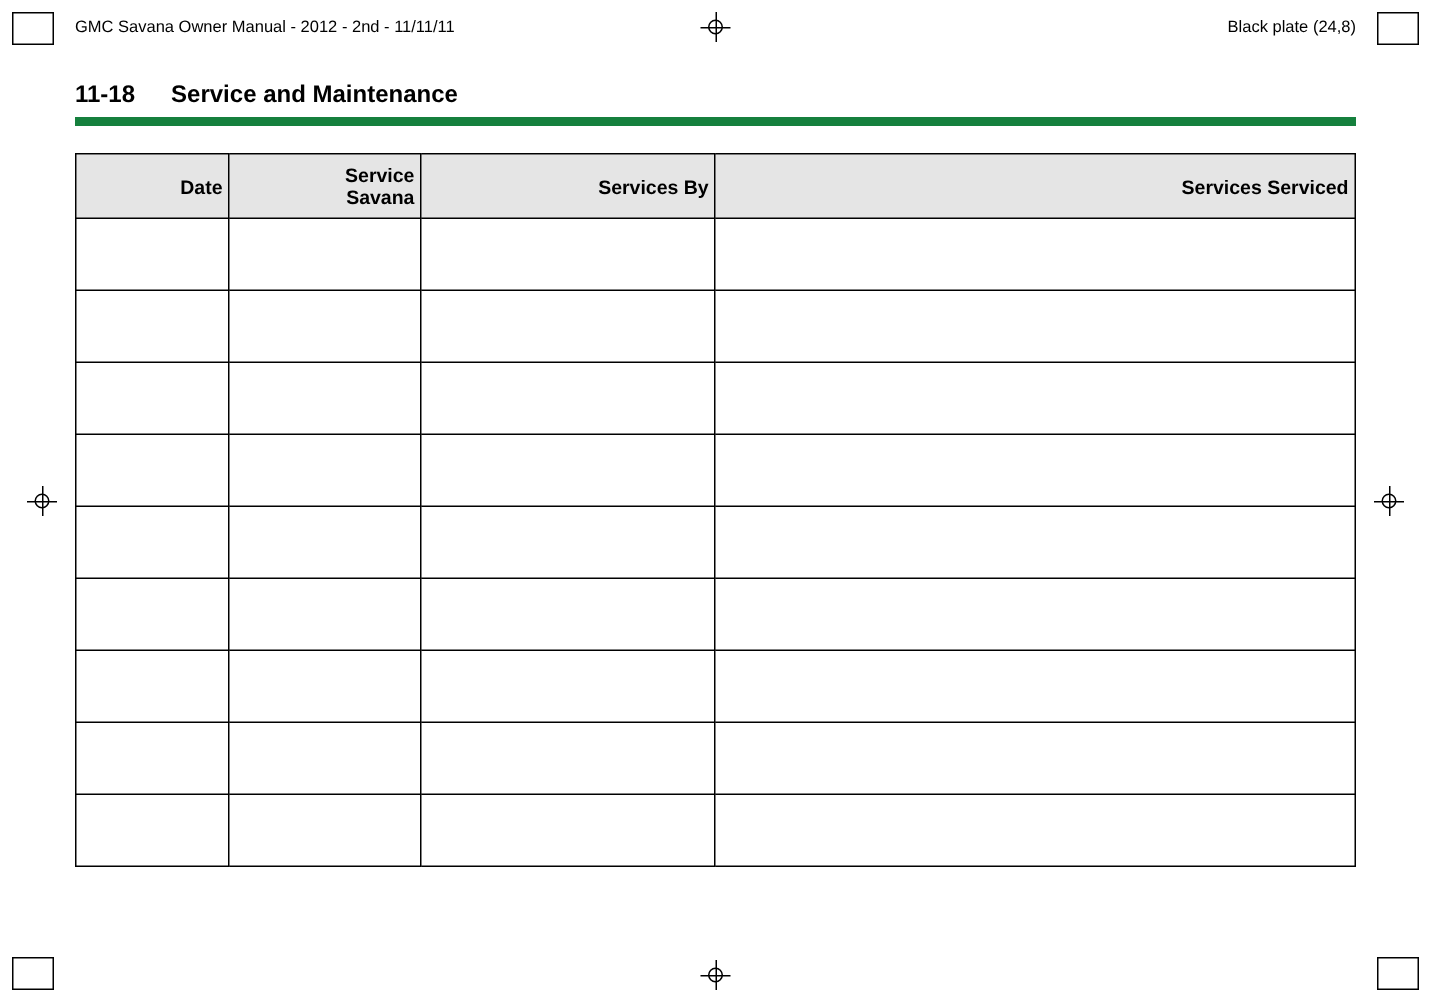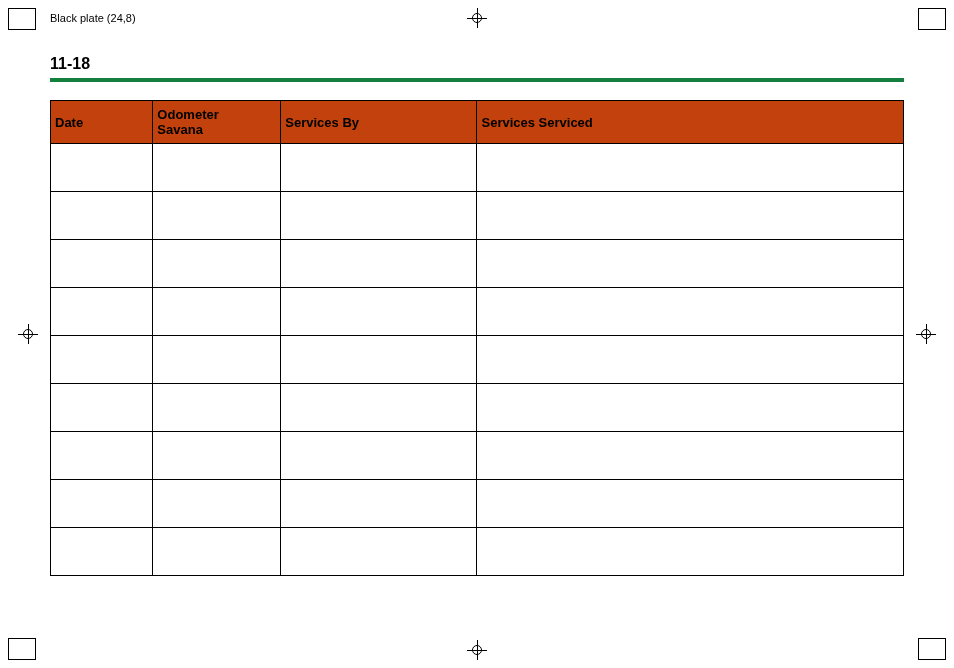--- a/index.html
+++ b/index.html
@@ -110,21 +110,21 @@
       position: absolute;
       top: 55px;
       left: 50px;
       right: 50px;
     }
 
     
     .section-heading {
       display: flex;
       align-items: baseline;
-      border-bottom: 4px solid #15803d;
+      border-bottom: 6px solid #15803d;
       padding-bottom: 5px;
       margin-bottom: 18px;
     }
 
     .section-number {
       font-size: 16px;
       font-weight: bold;
       margin-right: 24px;
       font-family: Arial, sans-serif;
     }
@@ -142,26 +142,26 @@
       border: 1px solid #000;
     }
 
     .service-table th,
     .service-table td {
       border: 1px solid #000;
       padding: 0;
     }
 
     .service-table th {
-      text-align: left;
+      text-align: right;
       font-weight: bold;
       font-size: 13px;
       font-family: Arial, sans-serif;
       padding: 6px 4px;
-      background: #c2410c;
+      background: #e5e5e5;
     }
 
     .service-table td {
       height: 48px;
     }
 
     .col-date {
       width: 12%;
     }
 
@@ -192,35 +192,37 @@
   <div class="crosshair-circle"></div>
 </div>
 <div class="crosshair crosshair-right-center" style="position:absolute;">
   <div class="crosshair-circle"></div>
 </div>
 <div class="crosshair crosshair-bottom-center" style="position:absolute;">
   <div class="crosshair-circle"></div>
 </div>
 
 <div class="page-header">
+  <span>GMC Savana Owner Manual - 2012 - 2nd - 11/11/11</span>
   <span>Black plate (24,8)</span>
 </div>
 
 <div class="main-content">
 
   <div class="section-heading">
     <span class="section-number">11-18</span>
+    <span class="section-title">Service and Maintenance</span>
   </div>
 
   <table class="service-table">
     <thead>
       <tr>
         <th class="col-date">Date</th>
         <th class="col-odometer">
-          <span>Odometer</span><br>
+          <span>Service</span><br>
           <span>Savana</span>
         </th>
         <th class="col-serviced">Services By</th>
         <th class="col-services">Services Serviced</th>
       </tr>
     </thead>
     <tbody>
       <tr>
           <td class="col-date"></td>
           <td class="col-odometer"></td>

